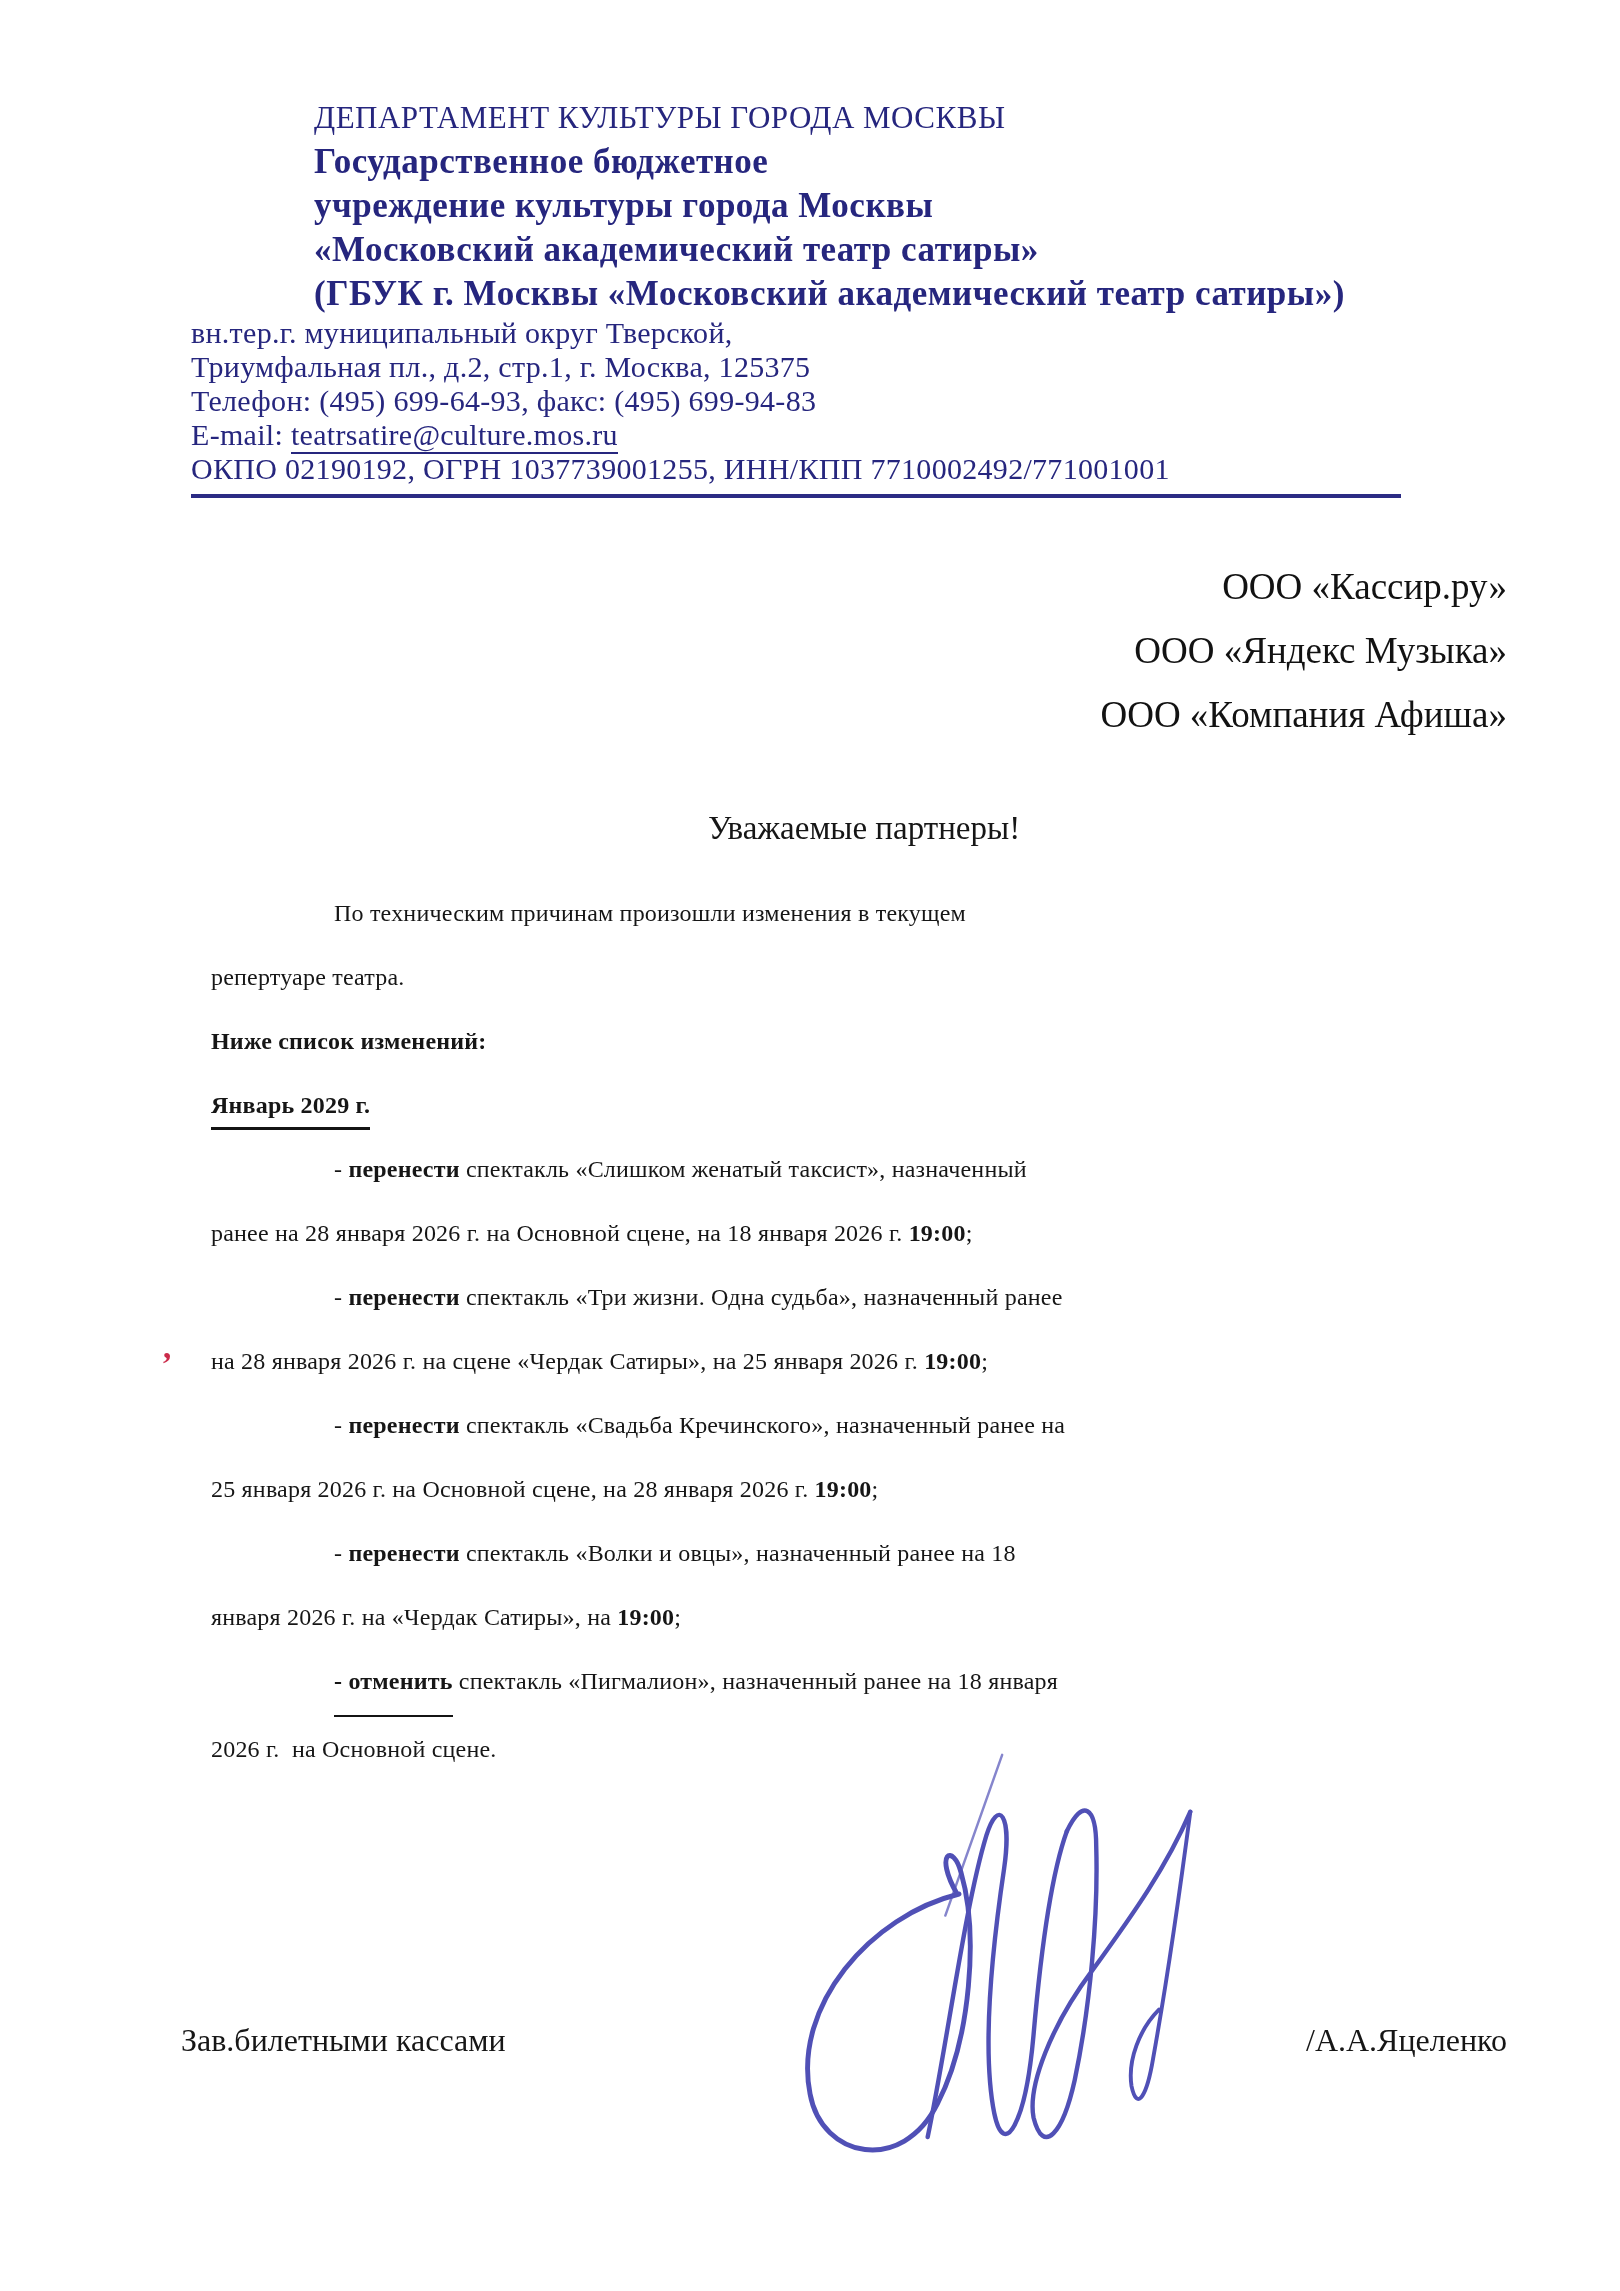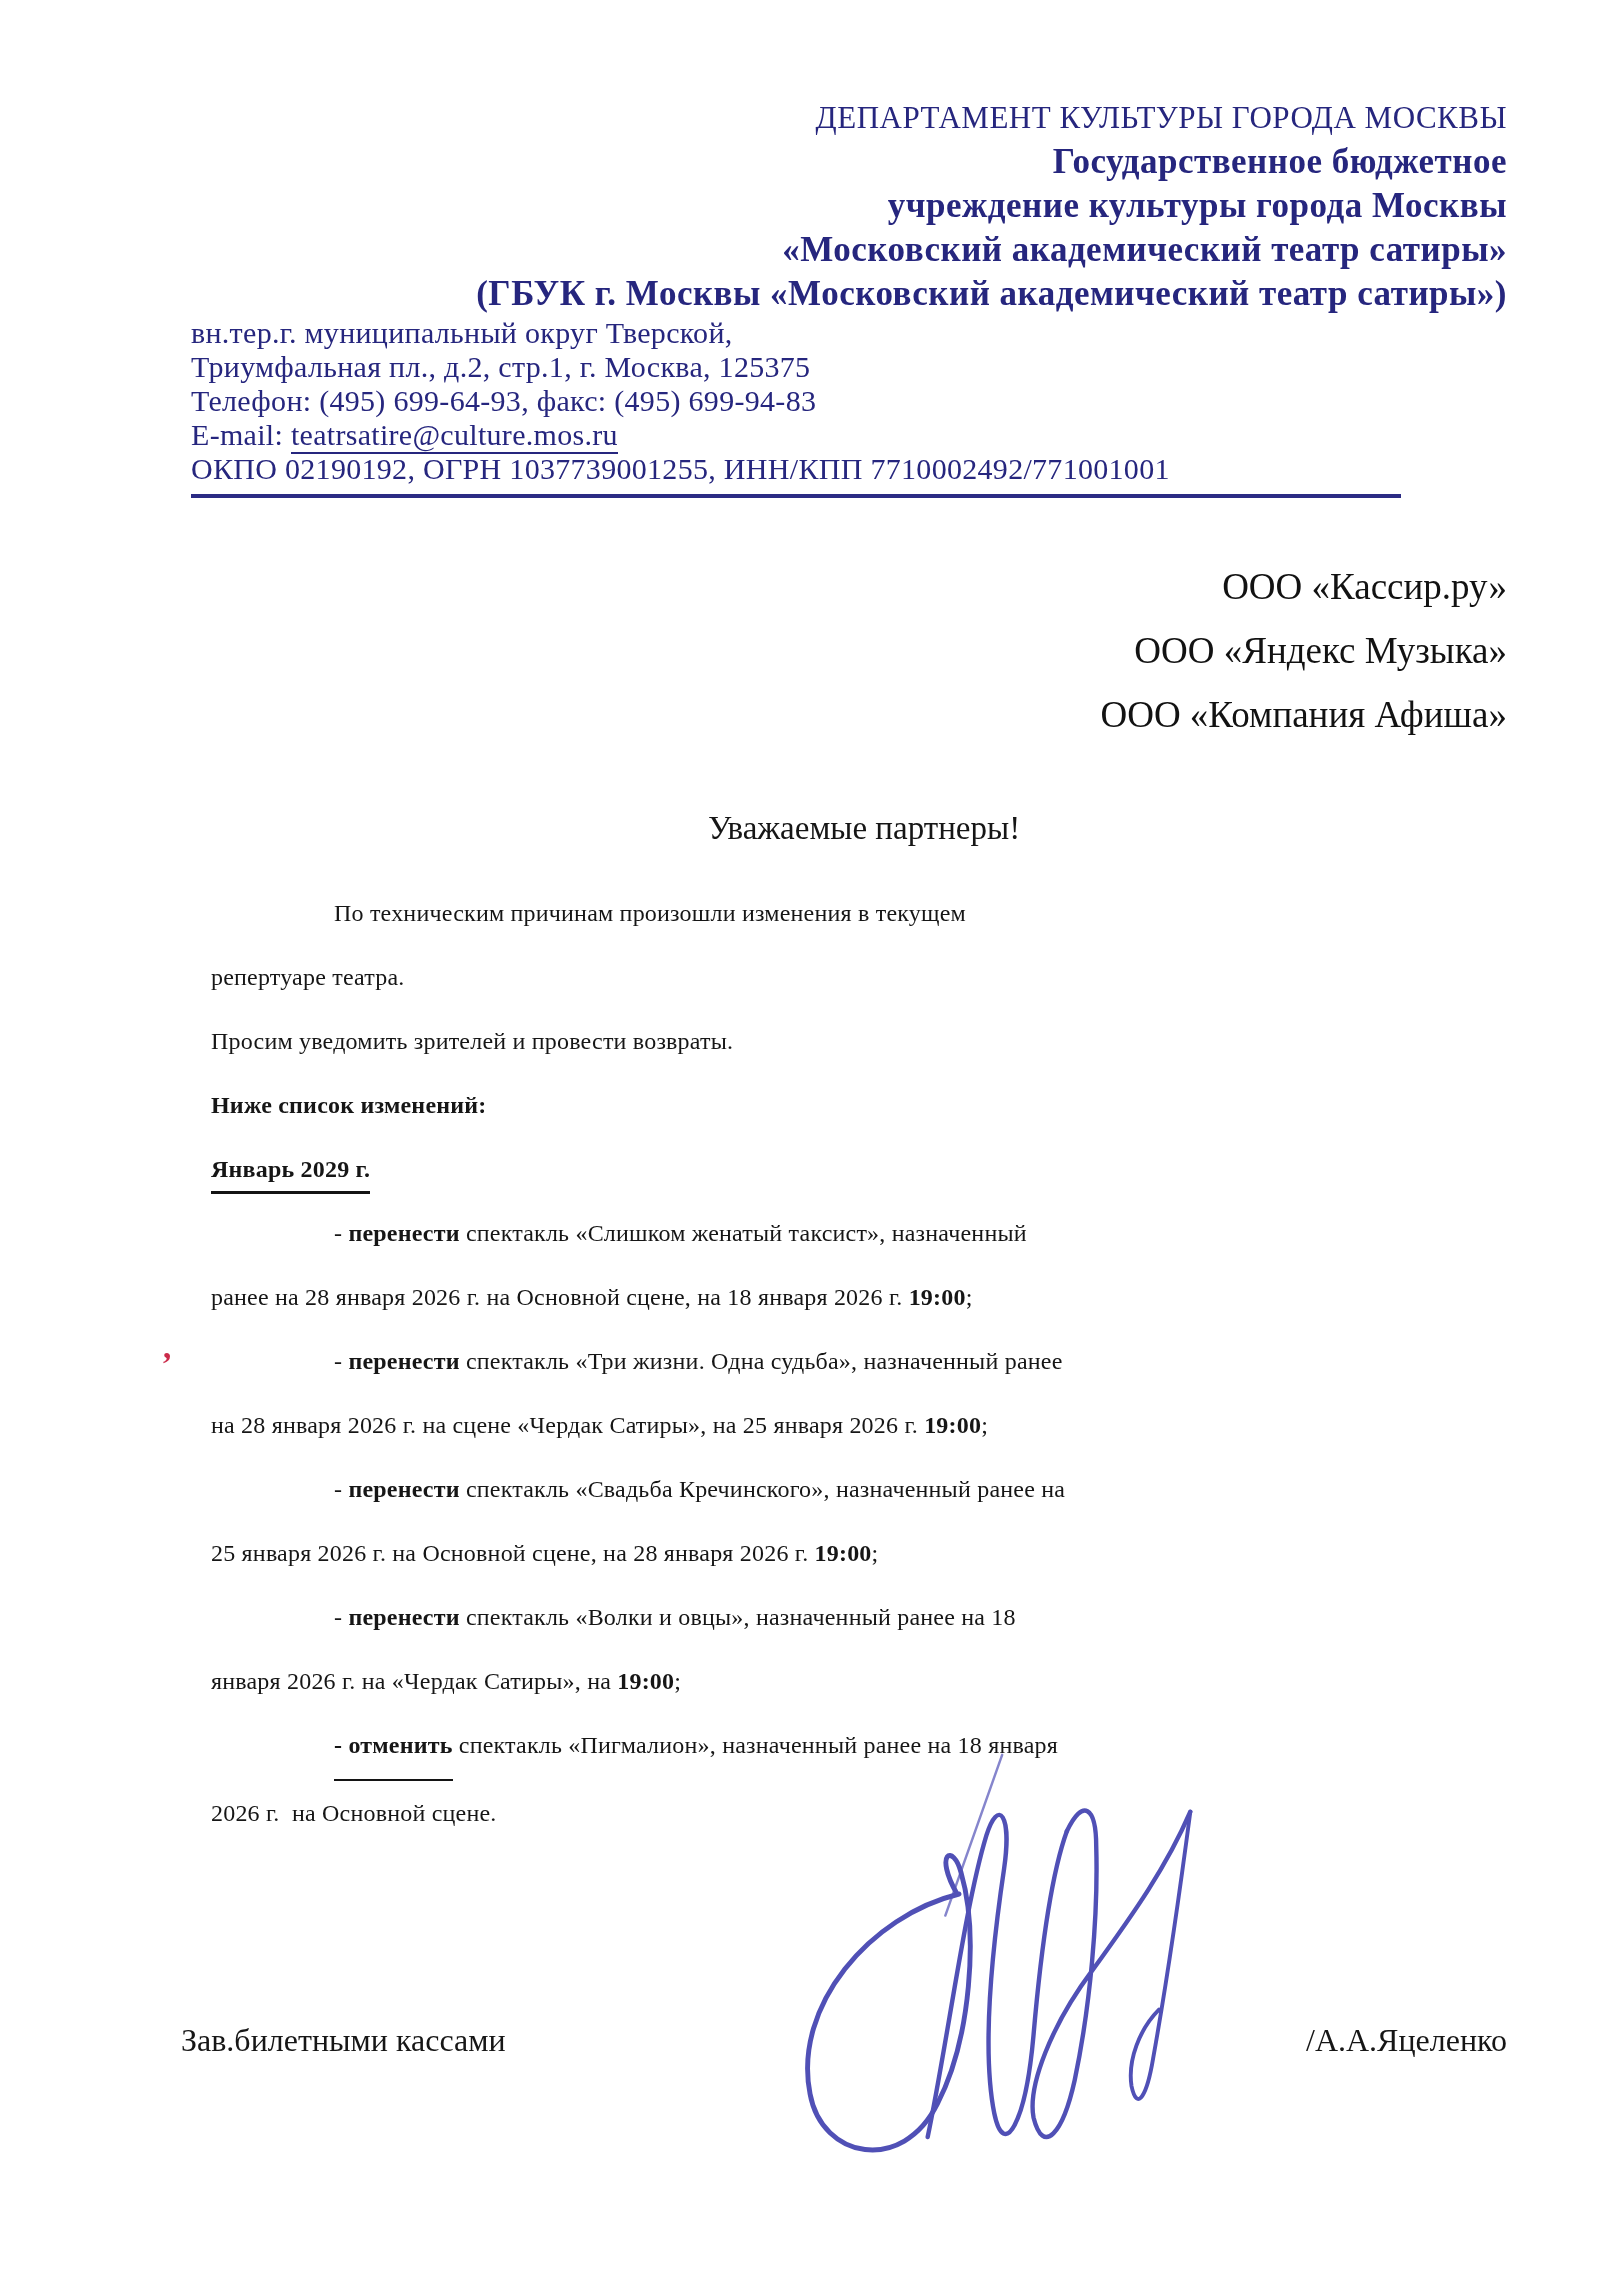--- a/index.html
+++ b/index.html
@@ -6,21 +6,21 @@
   .page {
     position:relative;
     width:1620px; height:2292px;
     background:#ffffff;
     font-family:"Liberation Serif","DejaVu Serif",serif;
     color:#161616;
     overflow:hidden;
   }
   
   .letterhead { position:absolute; top:96px; left:191px; right:113px; color:#26267e; }
-  .lh-center { text-align:right; margin-left:123px; line-height:44px; }
+  .lh-center { text-align:left; margin-left:123px; line-height:44px; }
   .lh-dept { font-size:31px; letter-spacing:0.5px; }
   .lh-org  { font-weight:bold; font-size:35px; letter-spacing:0.5px; }
   .lh-contact { margin-top:0; line-height:34px; font-size:30px; letter-spacing:0.3px; }
   .lh-email-link { border-bottom:2px solid #26267e; padding-bottom:1px; }
   .lh-rule { margin-top:7.8px; height:3.9px; background:#2b2b84; width:1210px; }
   
   .recipients { position:absolute; top:555px; right:113px; text-align:right;
                 font-size:37px; line-height:64px; color:#121212; }
   
   .greeting { position:absolute; top:810px; left:221px; right:113px;
@@ -70,21 +70,20 @@
     <div>ООО «Кассир.ру»</div>
     <div>ООО «Яндекс Музыка»</div>
     <div>ООО «Компания Афиша»</div>
   </div>
 
   <div class="greeting">Уважаемые партнеры!</div>
 
   <div class="docbody">
     <div class="line ind">По техническим причинам произошли изменения в текущем</div>
     <div class="line">репертуаре театра.</div>
-    <div class="line">Просим уведомить зрителей и провести возвраты.</div>
     <div class="line b">Ниже список изменений:</div>
     <div class="line"><span class="b month-underline">Январь 2029 г.</span></div>
 
     <div class="line ind"><span>- </span><span class="b">перенести</span><span> спектакль «Слишком женатый таксист», назначенный</span></div>
     <div class="line"><span>ранее на 28 января 2026 г. на Основной сцене, на 18 января 2026 г. </span><span class="b">19:00</span><span>;</span></div>
 
     <div class="line ind"><span>- </span><span class="b">перенести</span><span> спектакль «Три жизни. Одна судьба», назначенный ранее</span></div>
     <div class="line"><span>на 28 января 2026 г. на сцене «Чердак Сатиры», на 25 января 2026 г. </span><span class="b">19:00</span><span>;</span></div>
 
     <div class="line ind"><span>- </span><span class="b">перенести</span><span> спектакль «Свадьба Кречинского», назначенный ранее на</span></div>

